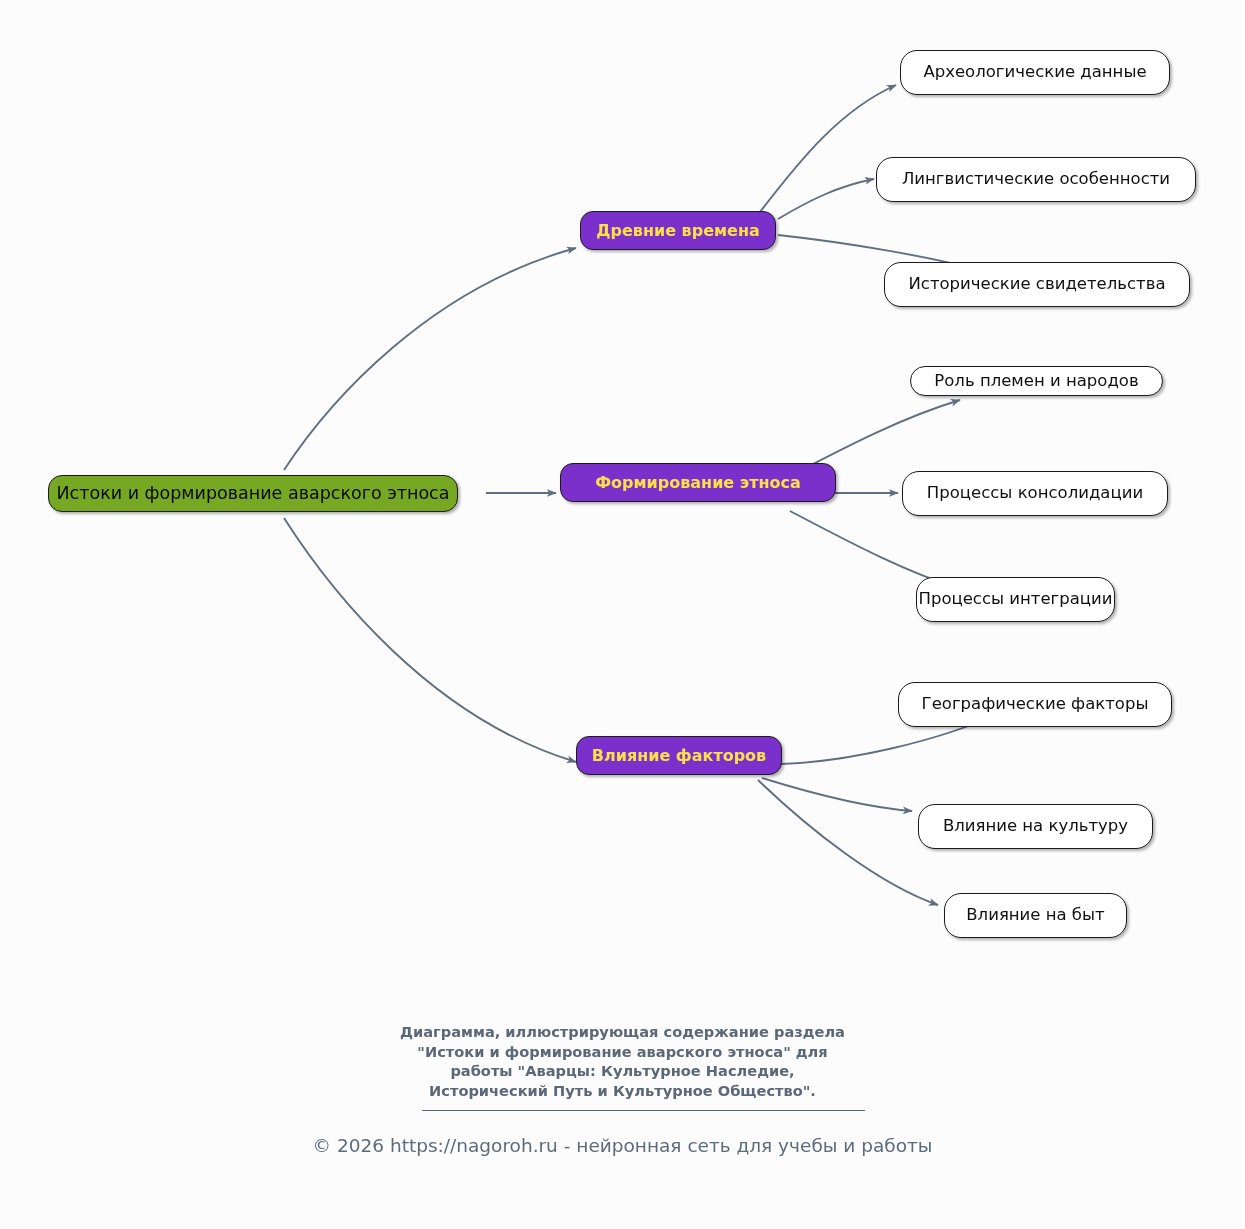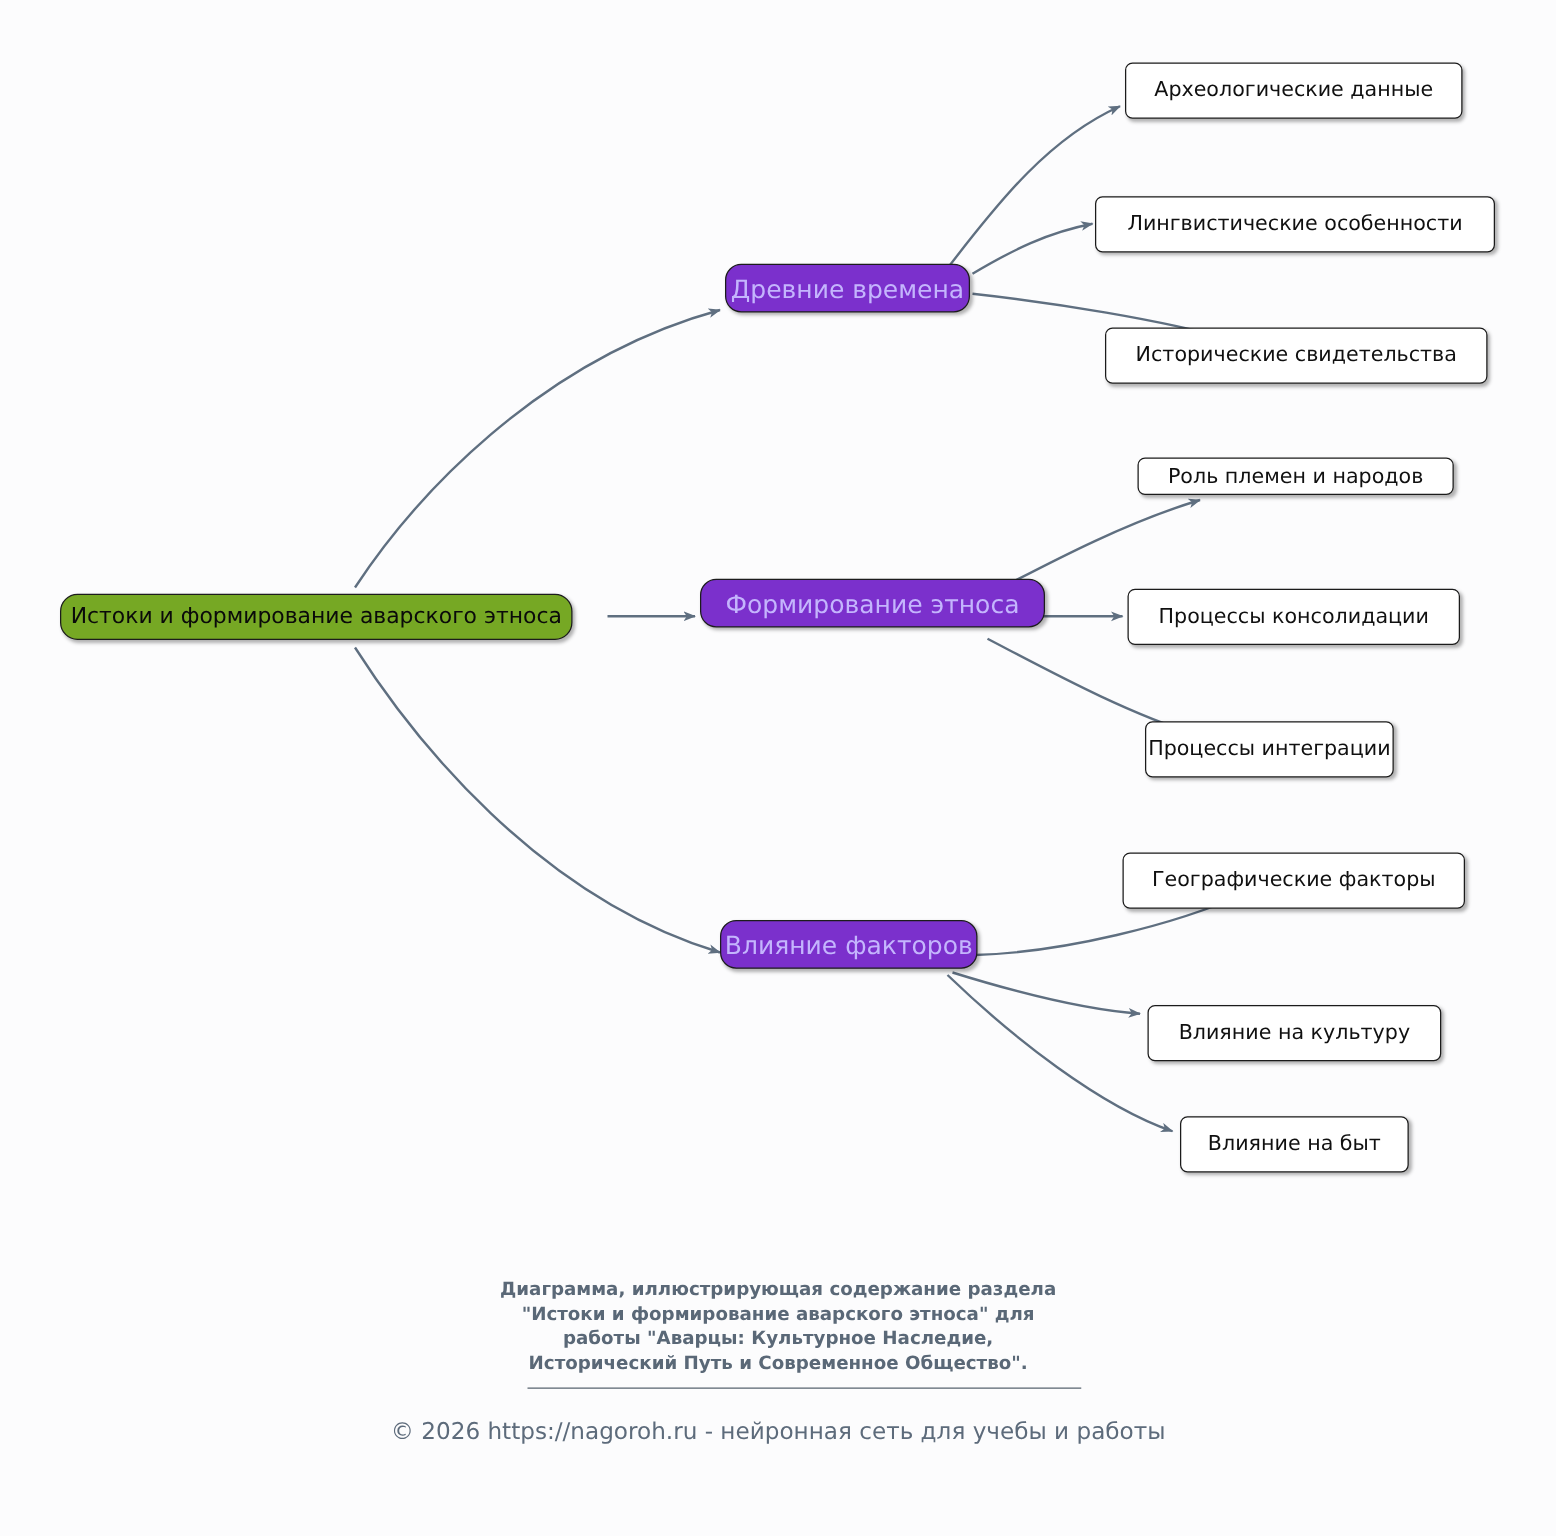--- a/index.html
+++ b/index.html
@@ -38,28 +38,29 @@
     border: 1.6px solid #1c1c1c;
     border-radius: 14px;
     color: #0a0a0a;
     font-size: 17.5px;
     box-shadow: 2px 2px 3px rgba(0,0,0,0.30);
   }
   .node-branch {
     background: #7b30cc;
     border: 1.6px solid #1c1c1c;
     border-radius: 13px;
-    color: #c4b5fd;
-    font-size: 20px;
+    color: #fde047;
+    font-size: 16px;
     box-shadow: 2px 2px 3px rgba(0,0,0,0.30);
+    font-weight: bold;
   }
   .node-leaf {
     background: #ffffff;
     border: 1.7px solid #1b1b1b;
-    border-radius: 6px;
+    border-radius: 17px;
     color: #101010;
     font-size: 16.5px;
     box-shadow: 2px 2px 3px rgba(0,0,0,0.30);
   }
   .caption {
     position: absolute;
     left: 0;
     right: 0;
     text-align: center;
     color: #5a6877;
@@ -163,21 +164,21 @@
   </div>
 
   <div class="node node-leaf" style="left:944px; top:893px; width:183px; height:45px;text-align:right;">
     <span>Влияние на быт</span>
   </div>
 
   <div class="caption" style="top:1022px;">
     <span class="caption-line">Диаграмма, иллюстрирующая содержание раздела</span>
     <span class="caption-line">"Истоки и формирование аварского этноса" для</span>
     <span class="caption-line">работы "Аварцы: Культурное Наследие,</span>
-    <span class="caption-line">Исторический Путь и Современное Общество".</span>
+    <span class="caption-line">Исторический Путь и Культурное Общество".</span>
   </div>
 
   <div class="divider" style="left:422px; top:1110px; width:443px;"></div>
 
   <div class="footer" style="top:1135px;">
     <span>© 2026 https://nagoroh.ru - нейронная сеть для учебы и работы</span>
   </div>
 
 </div>
 

